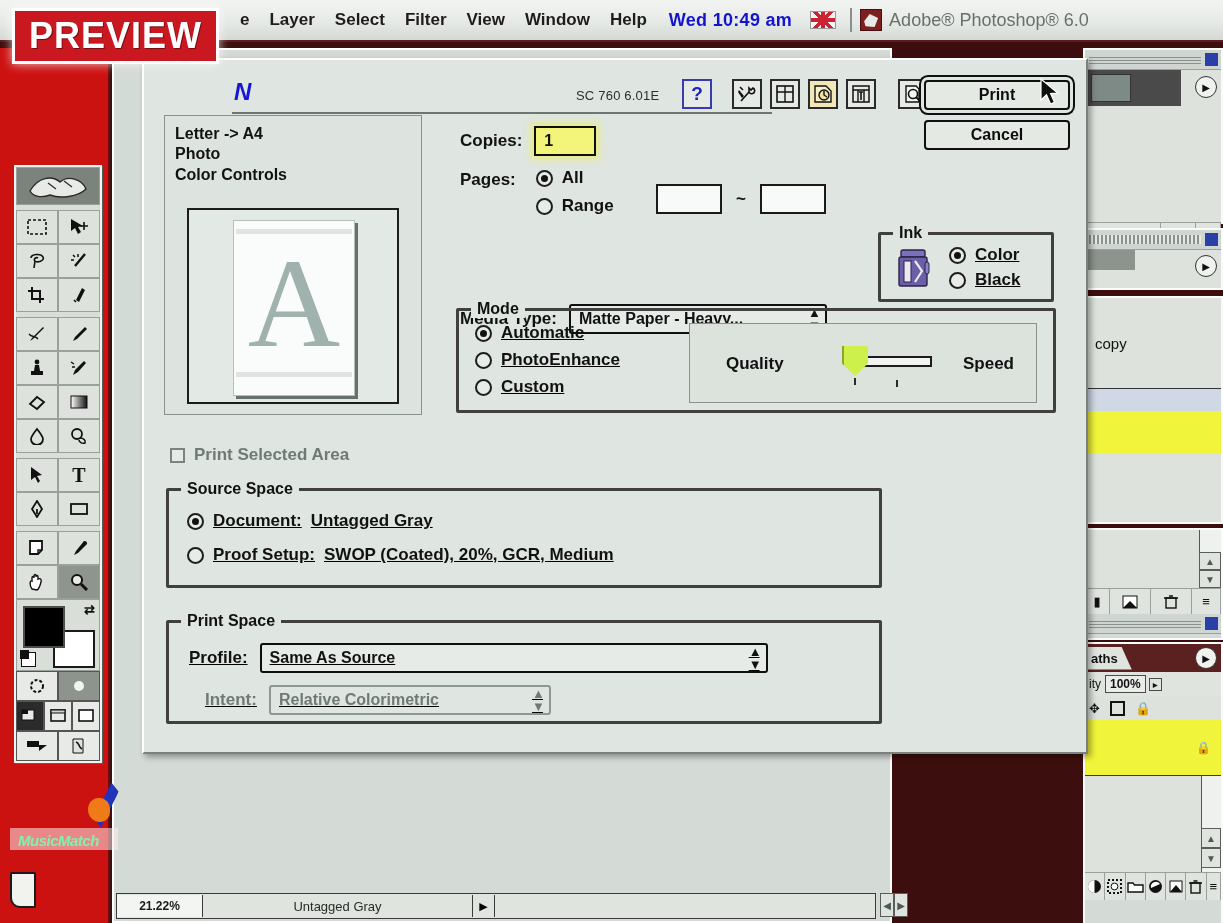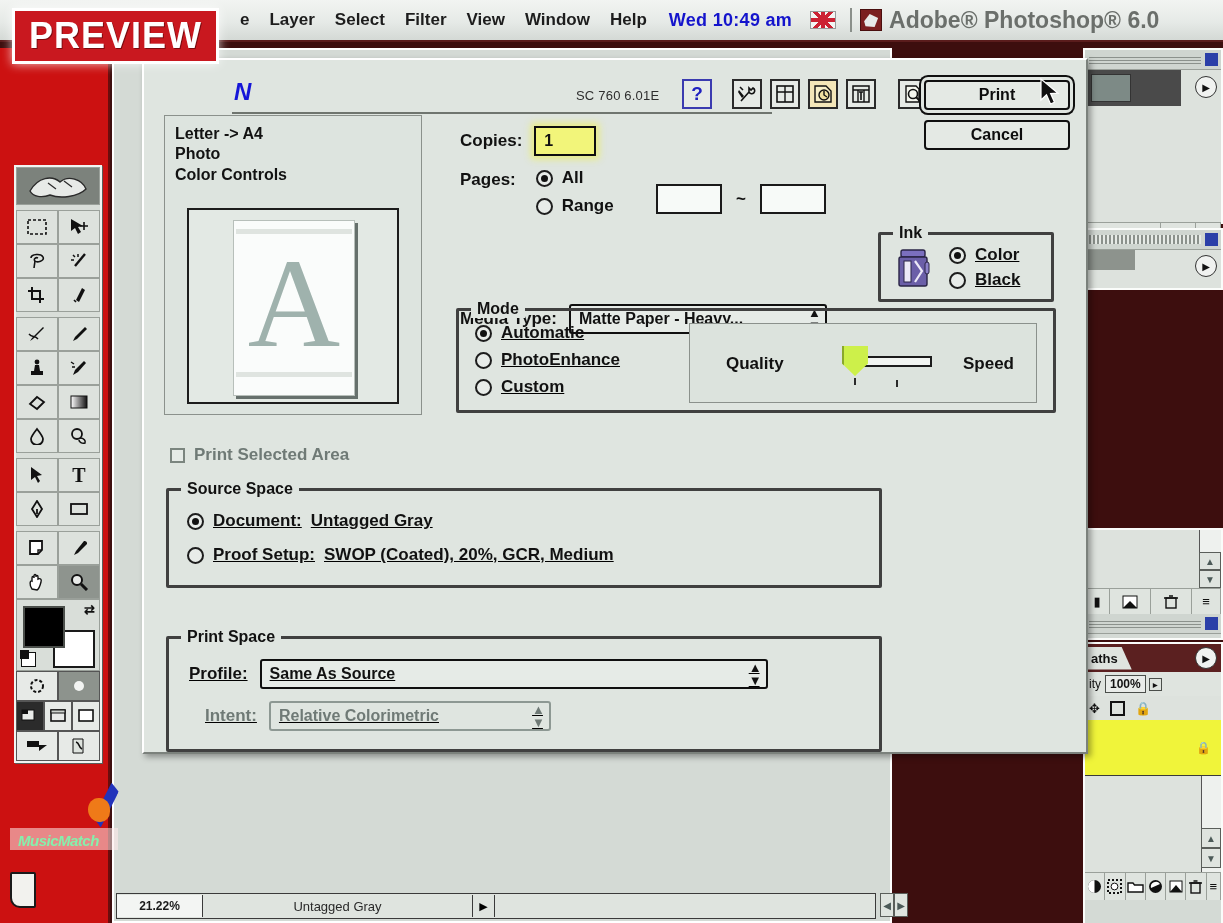--- a/index.html
+++ b/index.html
@@ -43,21 +43,21 @@
   .menu-sep { width: 2px; height: 24px; background: #8a8f8a; margin: 0 8px; }
   .ps-badge {
     width: 22px; height: 22px; background: #7b1f1f;
     margin-right: 7px; position: relative; border: 1px solid #4a0e0e;
   }
   .ps-badge::after {
     content: ""; position: absolute; left: 3px; top: 4px;
     width: 14px; height: 13px; background: #e8eae8;
     clip-path: polygon(0 55%, 40% 0, 100% 30%, 75% 100%, 10% 95%);
   }
-  .ps-title { font-weight: bold; font-size: 23px; color: #6b6f6b; white-space: nowrap; }
+  .ps-title { font-weight: normal; font-size: 18px; color: #6b6f6b; white-space: nowrap; }
 
   
   .preview-stamp {
     position: absolute; left: 12px; top: 8px; width: 207px; height: 56px;
     background: #c9181f; border: 3px solid #ffffff;
     display: flex; align-items: center; justify-content: center;
     z-index: 60;
     box-shadow: 0 0 10px rgba(255,255,255,.75);
   }
   .preview-stamp span {
@@ -606,20 +606,29 @@
       <div class="pal-tabrow">
         <div class="pal-dots" style="background:repeating-linear-gradient(90deg,#8b918c 0 2px, #e6eae6 2px 4px);"></div>
         <div class="pal-sq"></div>
       </div>
       <div class="pal-body" style="height:38px;position:relative;">
         <div style="position:absolute;left:0;top:0;width:50px;height:20px;background:#8d938d;"></div>
         <div class="pal-arrow" style="top:5px;">▶</div>
       </div>
     </div>
 
+    <div class="pal" style="top:248px; height:228px;">
+      <div class="pal-body" style="height:90px;display:flex;align-items:center;padding-left:10px;">
+        <span style="font-size:15px;color:#111;">copy</span>
+      </div>
+      <div style="height:64px;background:#cfd8e4;border-top:1px solid #333;border-bottom:1px solid #333;position:relative;">
+        <div style="position:absolute;left:0;top:22px;width:100%;height:42px;background:#f0f43a;"></div>
+      </div>
+      <div style="height:70px;background:#dde2dd;"></div>
+    </div>
 
     <div class="pal" style="top:480px; height:112px;">
       <div class="pal-body" style="height:58px;position:relative;">
         <div style="position:absolute;right:0;top:0;width:22px;height:58px;background:#eef1ee;border-left:1px solid #555;"></div>
         <div style="position:absolute;right:0;top:22px;width:22px;height:18px;" class="arrow-btn">▲</div>
         <div style="position:absolute;right:0;top:40px;width:22px;height:18px;" class="arrow-btn">▼</div>
       </div>
       <div class="pal-btnrow">
         <div class="pal-btn" style="flex:.6">▮</div>
         <div class="pal-btn">
@@ -867,21 +876,21 @@
           <span class="lbl" style="font-weight:bold;">Untagged Gray</span>
         </div>
         <div class="radio-row">
           <span class="radio"></span>
           <span class="lbl">Proof Setup:</span>
           <span class="lbl">SWOP (Coated), 20%, GCR, Medium</span>
         </div>
       </div>
     </div>
 
-    <div class="group" style="left:22px; top:576px; width:716px; height:116px;">
+    <div class="group" style="left:22px; top:560px; width:716px; height:104px;">
       <div class="gtitle">Print Space</div>
       <div style="display:flex;align-items:center;gap:12px;padding:20px 0 0 20px;">
         <span class="lbl">Profile:</span>
         <div class="popup" style="width:508px;">
           <span>Same As Source</span>
           <span class="chev">▲<br>▼</span>
         </div>
       </div>
       <div style="display:flex;align-items:center;gap:12px;padding:12px 0 0 36px;">
         <span class="lbl-dim">Intent:</span>

